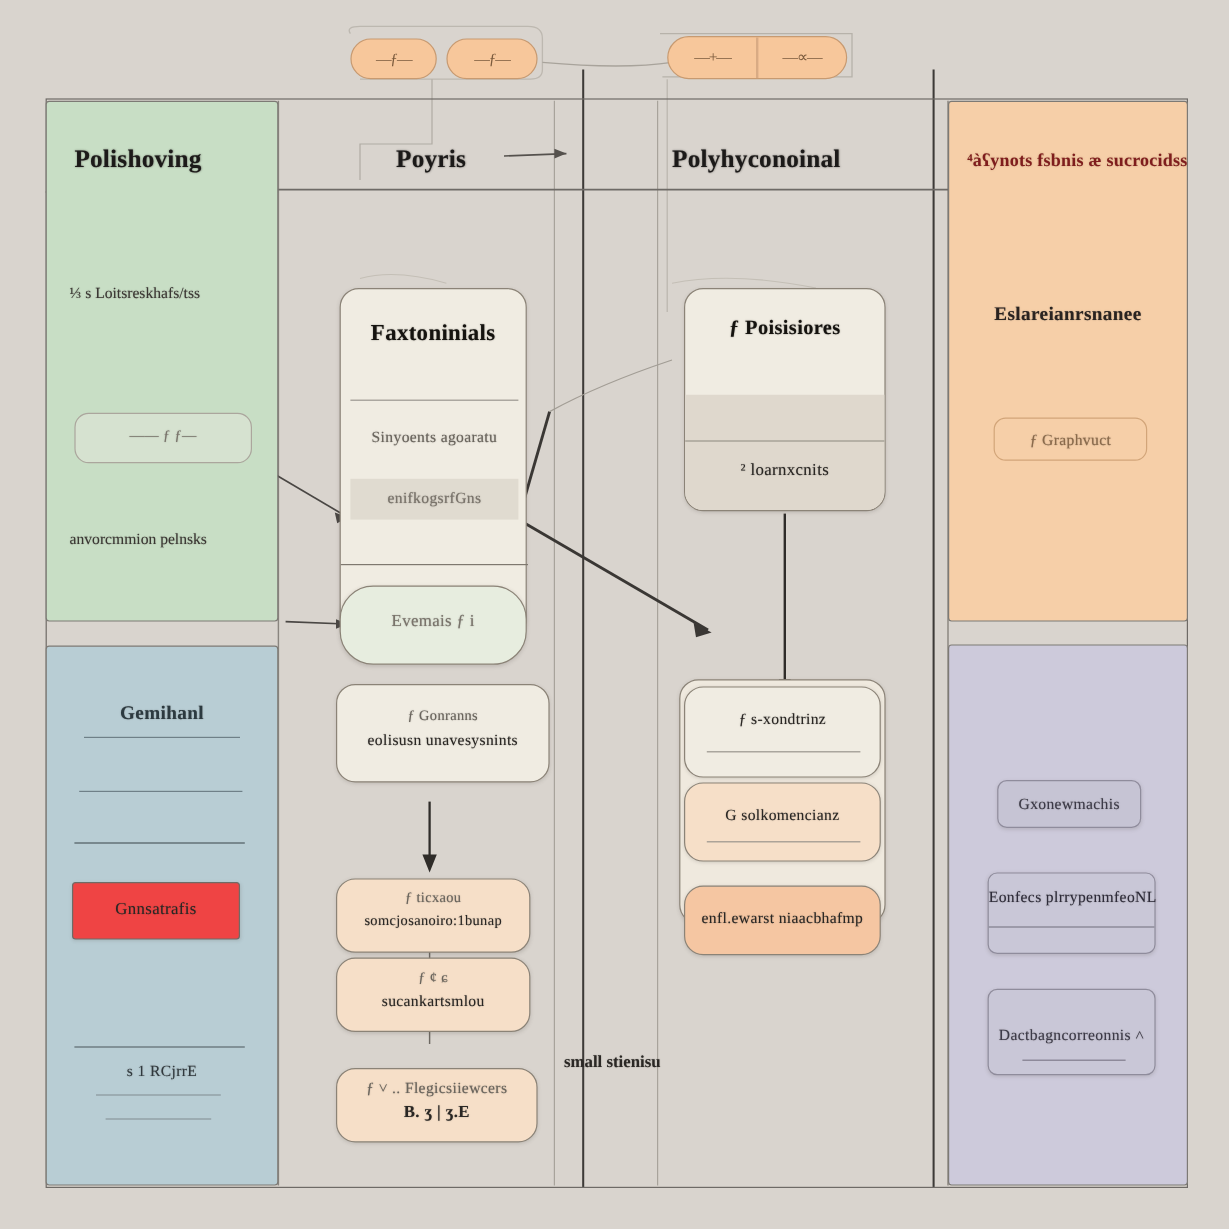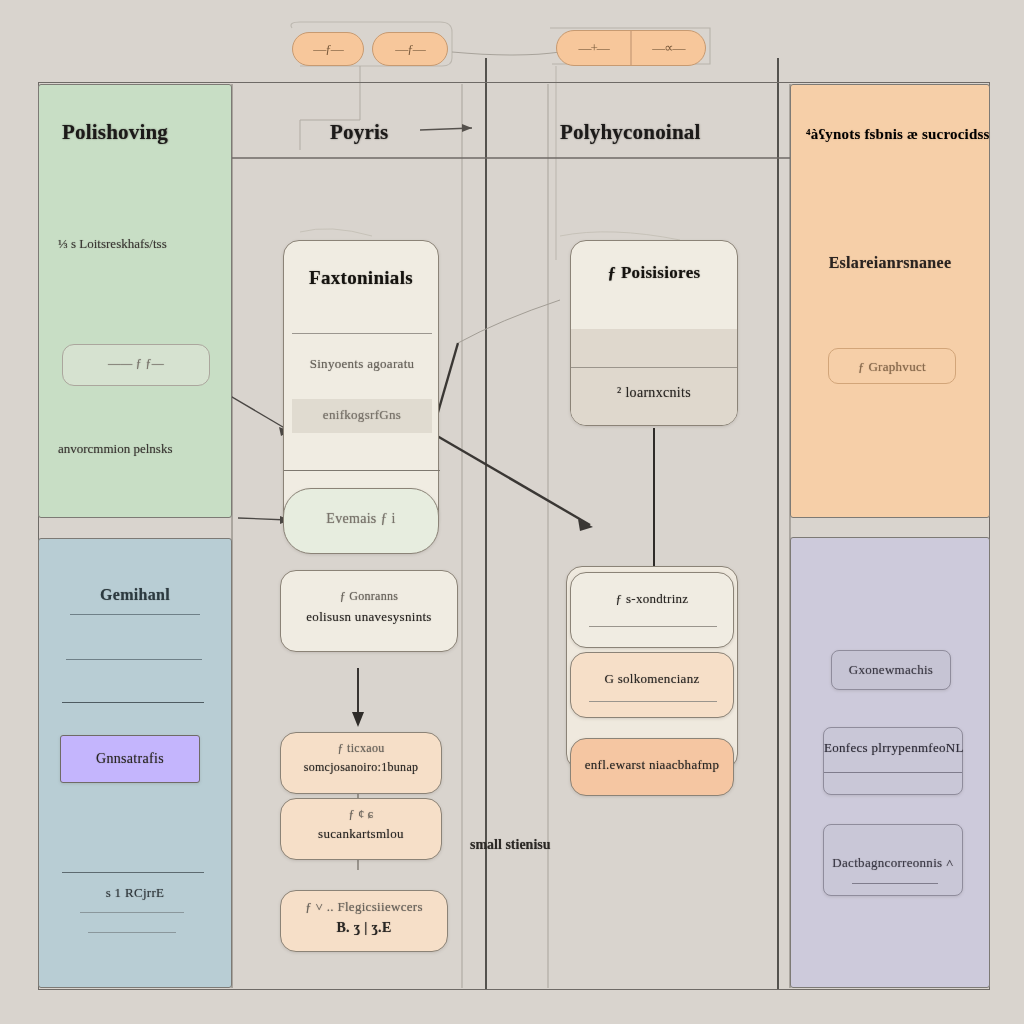--- a/index.html
+++ b/index.html
@@ -35,38 +35,38 @@
   
   .col-header{
     font-weight:bold;
     font-size:21px;
     color:#1c1a19;
     letter-spacing:.2px;
     white-space:nowrap;
     text-shadow:0 0 1.2px rgba(40,38,36,.55), .6px .4px 1.6px rgba(90,85,80,.35);
   }
   .col-header.faded{
-    color:#000000;
+    color:#7f1d1d;
     font-size:15px;
     font-weight:bold;
     text-shadow:0 0 1.4px rgba(150,110,75,.5);
   }
 
   
   .card{
     border:1.3px solid #8b8377;
     border-radius:16px;
     box-shadow:0 1px 3px rgba(90,85,78,.18);
     background:#efeae1;
   }
   .card-cream{background:#f0ece2;}
   .card-greenish{background:#e7eddf;}
   .card-peach{background:#f6dfc8;}
   .card-peach-deep{background:#f5c6a2;}
-  .card-white{background:#c4b5fd;border-color:#6f6b66;border-radius:3px;}
+  .card-white{background:#ef4444;border-color:#6f6b66;border-radius:3px;}
   .card-lav{background:#c6c4d4;border-color:#8f8c9c;border-radius:8px;}
   .card-lav2{background:#c9c7d7;border-color:#8f8c9c;border-radius:8px;}
   .card-tan{background:#e8e3d6;}
 
   .card-text{
     font-size:14px;color:#2a2724;text-align:center;
     letter-spacing:.3px;white-space:nowrap;
     text-shadow:0 0 1px rgba(50,46,42,.5);
   }
   .card-title{
@@ -307,15 +307,15 @@
   <div class="abs card card-lav2" style="left:823px;top:727px;width:140px;height:68px;">
     <div class="card-text" style="padding-top:12px;font-size:13px;color:#2e2c3a;">Eonfecs plrrypenmfeoNL</div>
     <div class="sub-line" style="position:absolute;left:0;top:44px;width:138px;background:#7f7c8c;"></div>
   </div>
 
   <div class="abs card card-lav2" style="left:823px;top:824px;width:140px;height:72px;">
     <div class="card-text" style="padding-top:30px;font-size:13px;color:#3c3a48;">Dactbagncorreonnis  ˄</div>
     <div class="sub-line" style="position:absolute;left:28px;top:58px;width:86px;background:#7f7c8c;"></div>
   </div>
 
-  <div class="abs bottom-note" style="left:470px;top:837px;">small stienisu</div>
+  <div class="abs bottom-note" style="left:470px;top:878px;">small stienisu</div>
 
 </div>
 
 </body></html>

